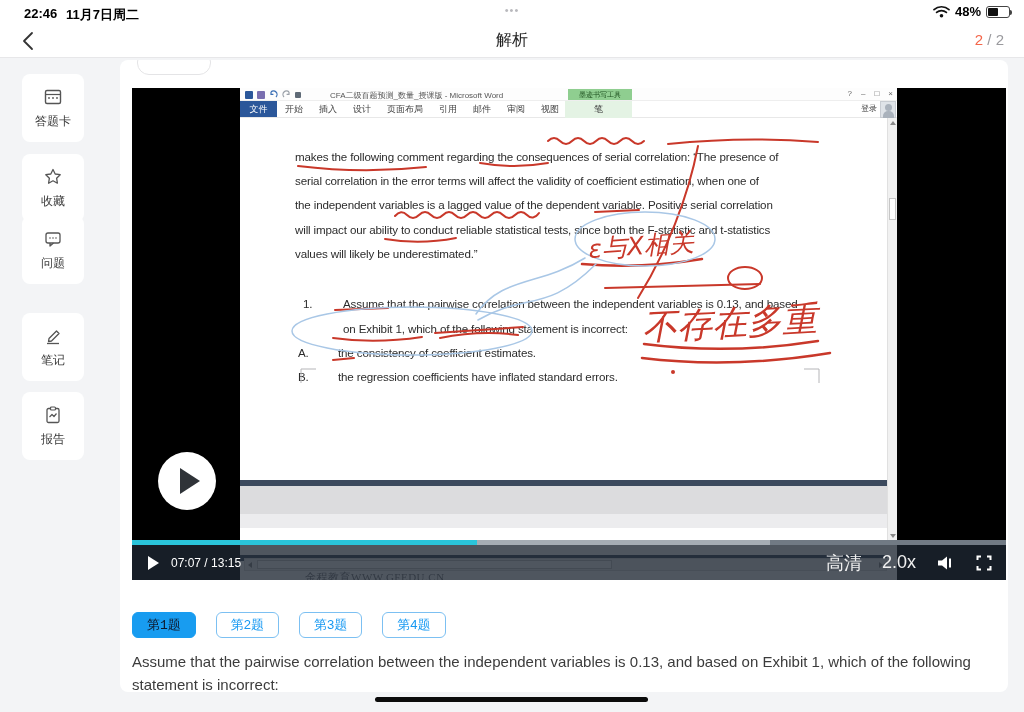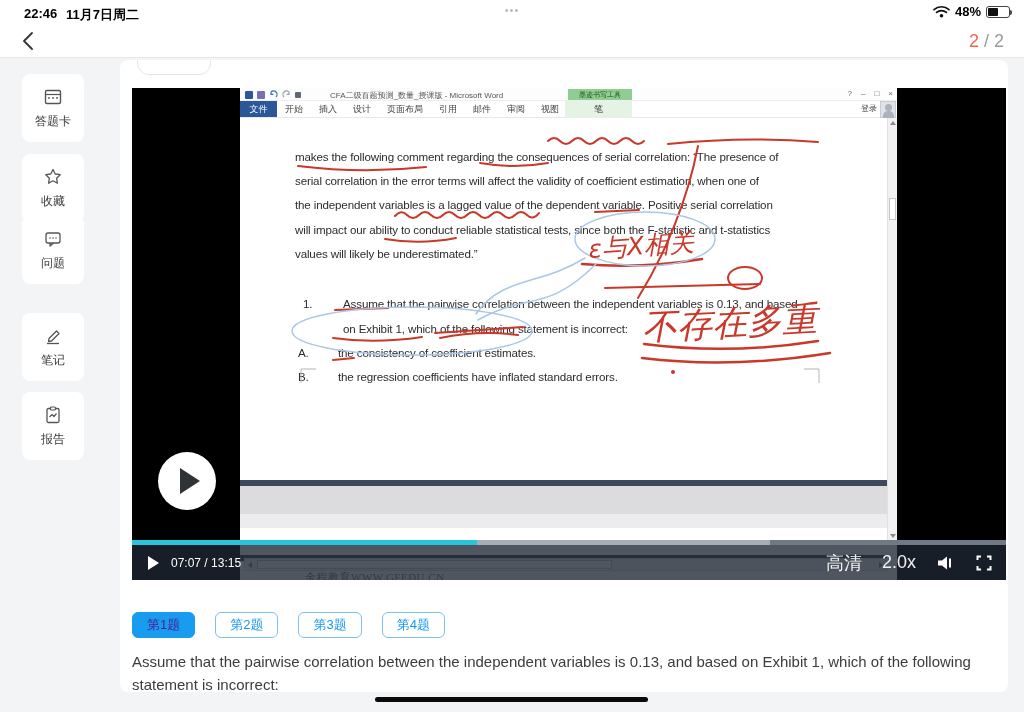--- a/index.html
+++ b/index.html
@@ -13,21 +13,21 @@
   .st-date { position:absolute; left:66px; top:6px; font-size:13px; font-weight:bold; color:#000; }
   .st-dots { position:absolute; left:0; right:0; top:4px; text-align:center; font-size:11px; color:#b9b9bd; letter-spacing:1px; }
   .st-right { position:absolute; right:14px; top:4px; display:flex; align-items:center; gap:5px; }
   .st-batt-pct { font-size:13px; font-weight:bold; color:#000; }
   .batt { width:24px; height:12px; border:1px solid #444; border-radius:3px; position:relative; }
   .batt .fill { position:absolute; left:1px; top:1px; bottom:1px; width:45%; background:#111; border-radius:1px; }
   .batt .nub { position:absolute; right:-3px; top:3px; width:2px; height:5px; background:#444; border-radius:0 2px 2px 0; }
   .nav-row { position:absolute; top:24px; left:0; right:0; height:33px; }
   .back-btn { position:absolute; left:16px; top:4px; width:26px; height:26px; cursor:pointer; }
   .nav-title { position:absolute; left:0; right:0; top:6px; text-align:center; font-size:16px; color:#222; font-weight:500; }
-  .page-ind { position:absolute; right:20px; top:7px; font-size:18px; color:#9a9a9e; }
+  .page-ind { position:absolute; right:20px; top:7px; font-size:15px; color:#9a9a9e; }
   .page-ind .cur { color:#f4664a; }
 
   
   .side-card { position:absolute; left:22px; width:62px; height:68px; background:#fff; border-radius:8px; display:flex; flex-direction:column; align-items:center; justify-content:center; gap:6px; cursor:pointer; }
   .side-card .lbl { font-size:12px; color:#3a3a3a; }
   .side-card svg { display:block; }
 
   
   .main-card { position:absolute; left:120px; top:60px; width:888px; height:632px; background:#fff; border-radius:8px; overflow:hidden; }
   .peek-box { position:absolute; left:17px; top:-10px; width:74px; height:25px; border:1px solid #e4e4e6; border-radius:12px; background:#fff; }
@@ -81,21 +81,21 @@
 
   .ctrlbar { position:absolute; left:0; right:0; bottom:0; height:35px; background:rgba(30,39,50,0.78); z-index:3; display:flex; align-items:center; color:#fff;justify-content:flex-end; }
   .cplay { margin-left:16px; width:0; height:0; border-left:11px solid #fff; border-top:7px solid transparent; border-bottom:7px solid transparent; cursor:pointer; }
   .ctime { margin-left:12px; font-size:12px; color:#fff; }
   .cright { margin-left:auto; display:flex; align-items:center; gap:20px; margin-right:14px; }
   .cquality, .cspeed { font-size:18px; color:#f0f0f0; cursor:pointer; }
 
   
   .qtabs { position:absolute; left:12px; top:552px; display:flex; gap:20px; }
   .qtab { height:26px; min-width:62px; padding:0 14px; border-radius:6px; font-size:13px; display:flex; align-items:center; justify-content:center; cursor:pointer; background:#fff; border:1px solid #7cc0f2; color:#1598f2; }
-  .qtab.active { background:#189cf0; border-color:#189cf0; color:#4c1d95; }
+  .qtab.active { background:#189cf0; border-color:#189cf0; color:#0f172a;font-family:Liberation Mono, monospace; }
   .q-text { position:absolute; left:12px; top:590px; width:862px; font-size:15px; color:#3c3c3c; line-height:23px; }
 
   .home-ind { position:absolute; left:375px; top:697px; width:273px; height:5px; border-radius:3px; background:#0b0b0b; z-index:6; cursor:grab; }
 </style>
 </head>
 <body>
 
 <div class="topbar">
   <div class="status-row">
     <span class="st-time">22:46</span>
@@ -113,20 +113,21 @@
           <span class="nub"></span>
         </span>
     </span>
   </div>
   <div class="nav-row">
     <span class="back-btn">
       <svg width="26" height="26" viewBox="0 0 26 26">
         <path d="M16 5 L8 13 L16 21" stroke="#333" stroke-width="1.8" fill="none" stroke-linecap="round" stroke-linejoin="round"></path>
       </svg>
     </span>
+    <div class="nav-title">解析</div>
     <div class="page-ind">
       <span class="cur">2</span>
       <span>/ 2</span>
     </div>
   </div>
 </div>
 
 <div class="side-card" style="top:74px;">
   <svg width="20" height="20" viewBox="0 0 20 20">
     <rect x="2.5" y="3.5" width="15" height="13" rx="1.5" stroke="#555" stroke-width="1.4" fill="none"></rect>

